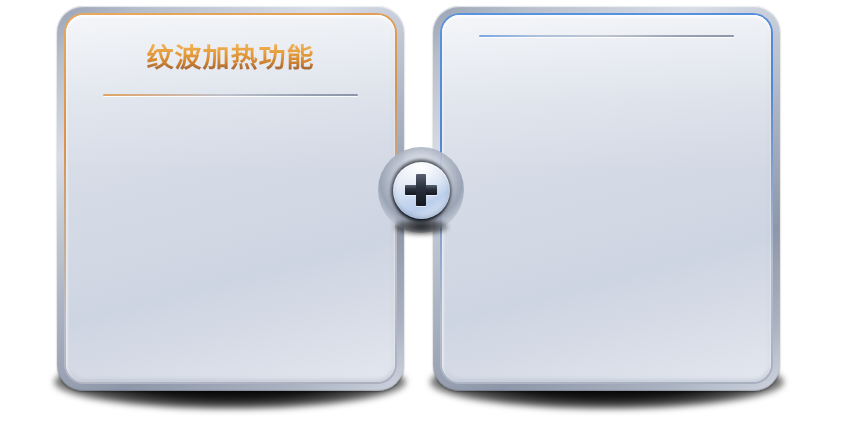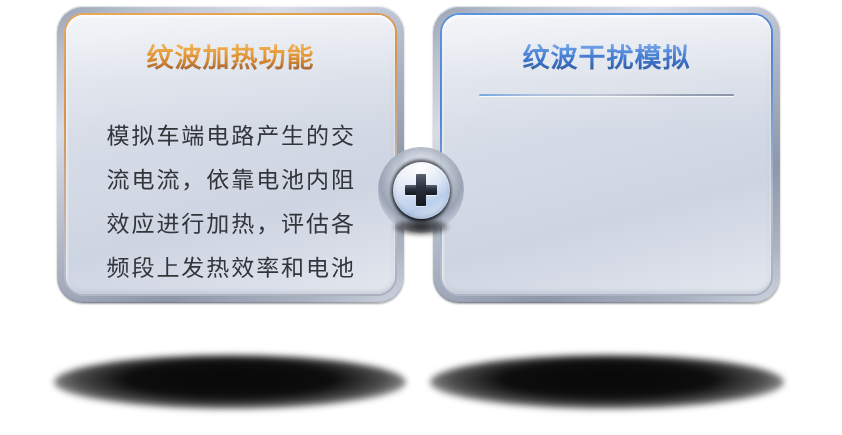--- a/index.html
+++ b/index.html
@@ -31,21 +31,21 @@
     filter:blur(3px);
     z-index:1;
   }
   .card-shadow.left{left:54px;width:352px;}
   .card-shadow.right{left:430px;width:354px;}
 
   
   .card{
     position:absolute;
     top:6px;
-    height:297px;
+    height:385px;
     border-radius:26px;
     z-index:3;
     padding:7px;
     box-sizing:border-box;
     background:linear-gradient(150deg,
         #9aa3b4 0%,
         #b9c0cd 10%,
         #d7dce6 26%,
         #aeb6c5 50%,
         #8e97a9 72%,
@@ -243,27 +243,25 @@
 
 <div id="stage">
 
   <div class="card-shadow left"></div>
   <div class="card-shadow right"></div>
 
   <div class="card left">
     <div class="card-inner">
       <div class="card-title">纹波加热功能</div>
       <div class="divider"></div>
-      <div class="card-body">模拟车端电路产生的交流电流，依靠电池内阻效应进行加热，评估各频段上发热效率和电池各层面的影响。</div>
     </div>
   </div>
 
   <div class="card right">
     <div class="card-inner">
-      <div class="card-title">纹波干扰模拟</div>
       <div class="divider"></div>
     </div>
   </div>
 
   <div id="plus-button">
     <div class="plus-knob">
       <div class="plus-glyph">
         <span class="bar-h"></span>
         <span class="bar-v"></span>
       </div>

